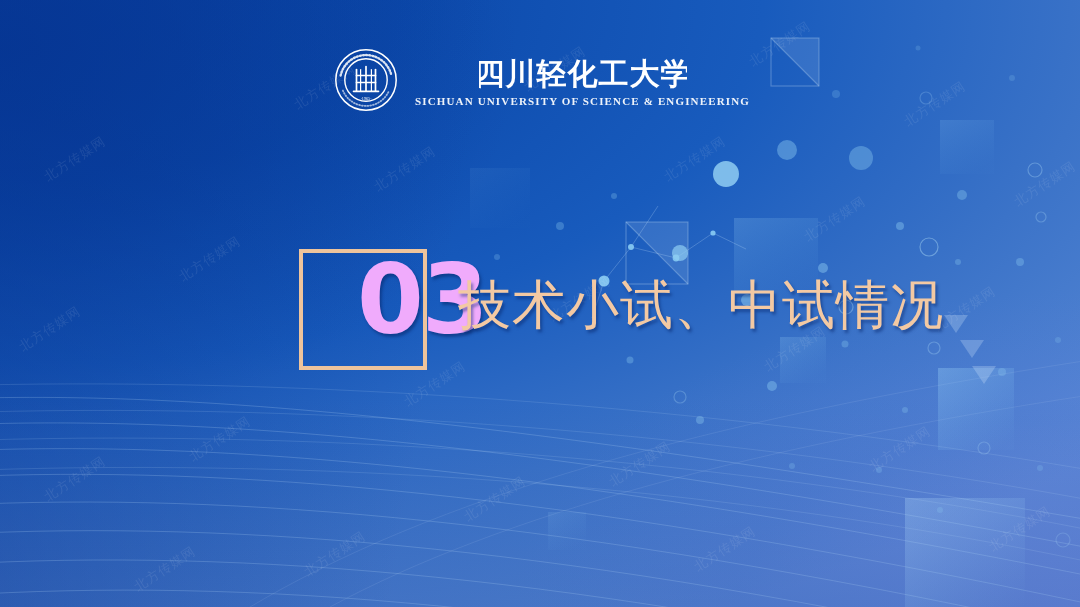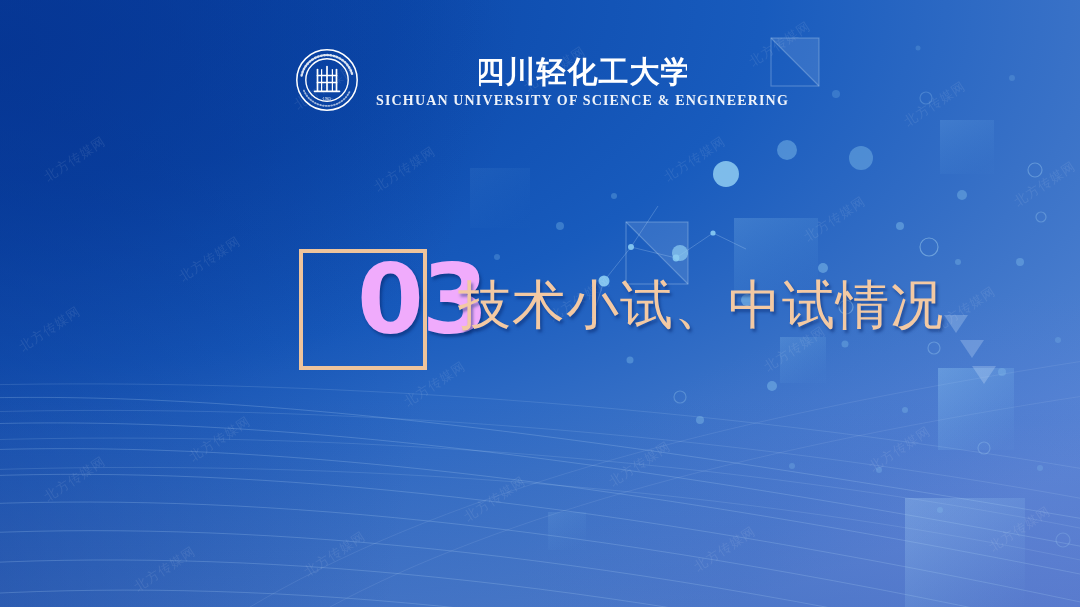--- a/index.html
+++ b/index.html
@@ -96,21 +96,21 @@
     align-items: center;
     gap: 2px;
   }
   .brand-cn {
     position: relative;
     height: 40px;
     width: 208px;
   }
   .brand-en {
     color: rgba(255,255,255,0.93);
-    font-size: 14px;
+    font-size: 11px;
     letter-spacing: 1.15px;
     white-space: nowrap;
     font-family: "Liberation Serif", serif;
     font-weight: bold;
     text-align: right;
   }
 
   
   .title-row {
     position: absolute;

